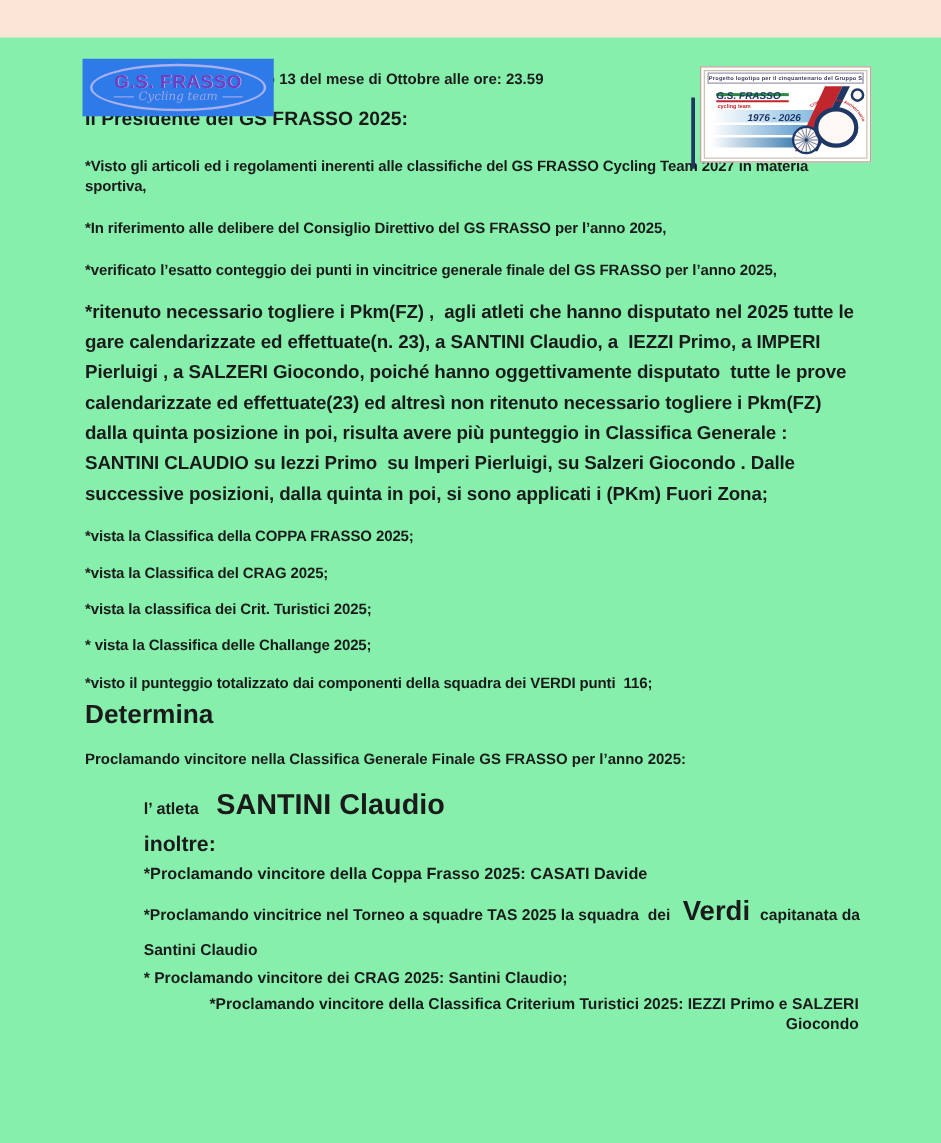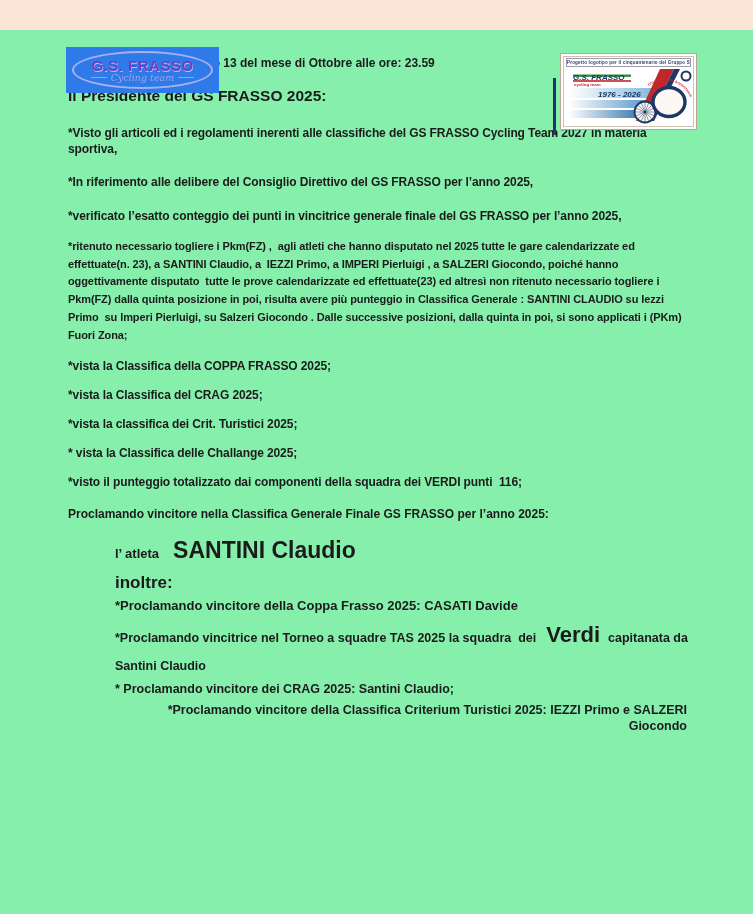--- a/index.html
+++ b/index.html
@@ -43,21 +43,21 @@
   
   .content{padding:0 66px 0 68px;}
   h1{margin:0;padding-top:88px;font-size:21px;line-height:26px;}
   .t1{display:block;padding-left:33px;}
   .t2{display:block;margin-top:14px;}
   .tab{display:inline-block;width:64px;}
   .date{margin:26px 0 0;font-size:12px;white-space:pre-wrap;}
   h2.pres{margin:17px 0 0;font-size:15.5px;}
   p.body{margin:17px 0 0;font-size:12px;line-height:1.35;white-space:pre-wrap;letter-spacing:-.1px;}
   p.body.first{margin-top:20px;}
-  p.long{margin-top:14px;line-height:1.62;font-size:11px;}
+  p.long{margin-top:14px;line-height:1.62;font-size:15px;}
   p.list{margin-top:13px;}
   h2.determina{margin:6px 0 0;font-size:21px;}
   p.intro{margin:16px 0 0;font-size:12px;white-space:pre-wrap;}
   .indent{padding-left:47px;}
   p.athlete{margin:14px 0 0;line-height:30px;}
   .ath-small{font-size:13px;}
   .ath-big{font-size:23px;margin-left:14px;}
   p.inoltre{margin:4px 0 0;font-size:17px;}
   p.sub{margin:6px 0 0;font-size:12.5px;white-space:pre-wrap;line-height:1.3;}
   p.coppa{margin-top:5px;font-size:13px;}
@@ -162,20 +162,21 @@
     <p class="body first">*Visto gli articoli ed i regolamenti inerenti alle classifiche del GS FRASSO Cycling Team 2027 in materia sportiva,</p>
     <p class="body">*In riferimento alle delibere del Consiglio Direttivo del GS FRASSO per l’anno 2025,</p>
     <p class="body">*verificato l’esatto conteggio dei punti in vincitrice generale finale del GS FRASSO per l’anno 2025,</p>
     <p class="body long">*ritenuto necessario togliere i Pkm(FZ) ,  agli atleti che hanno disputato nel 2025 tutte le gare calendarizzate ed effettuate(n. 23), a SANTINI Claudio, a  IEZZI Primo, a IMPERI Pierluigi , a SALZERI Giocondo, poiché hanno oggettivamente disputato  tutte le prove calendarizzate ed effettuate(23) ed altresì non ritenuto necessario togliere i Pkm(FZ) dalla quinta posizione in poi, risulta avere più punteggio in Classifica Generale : SANTINI CLAUDIO su Iezzi Primo  su Imperi Pierluigi, su Salzeri Giocondo . Dalle successive posizioni, dalla quinta in poi, si sono applicati i (PKm) Fuori Zona;</p>
     <p class="body list">*vista la Classifica della COPPA FRASSO 2025;</p>
     <p class="body list">*vista la Classifica del CRAG 2025;</p>
     <p class="body list">*vista la classifica dei Crit. Turistici 2025;</p>
     <p class="body list">* vista la Classifica delle Challange 2025;</p>
     <p class="body list">*visto il punteggio totalizzato dai componenti della squadra dei VERDI punti  116;</p>
 
+    <h2 class="determina">Determina</h2>
 
     <p class="intro">Proclamando vincitore nella Classifica Generale Finale GS FRASSO per l’anno 2025:</p>
 
     <div class="indent">
       <p class="athlete"><span class="ath-small">l’ atleta</span><span class="ath-big">SANTINI Claudio</span></p>
       <p class="inoltre">inoltre:</p>
       <p class="sub coppa">*Proclamando vincitore della Coppa Frasso 2025: CASATI Davide</p>
       <p class="sub tas"><span>*Proclamando vincitrice nel Torneo a squadre TAS 2025 la squadra  dei</span><span class="verdi">Verdi</span><span>capitanata da</span></p>
       <p class="sub">Santini Claudio</p>
       <p class="sub crag">* Proclamando vincitore dei CRAG 2025: Santini Claudio;</p>

